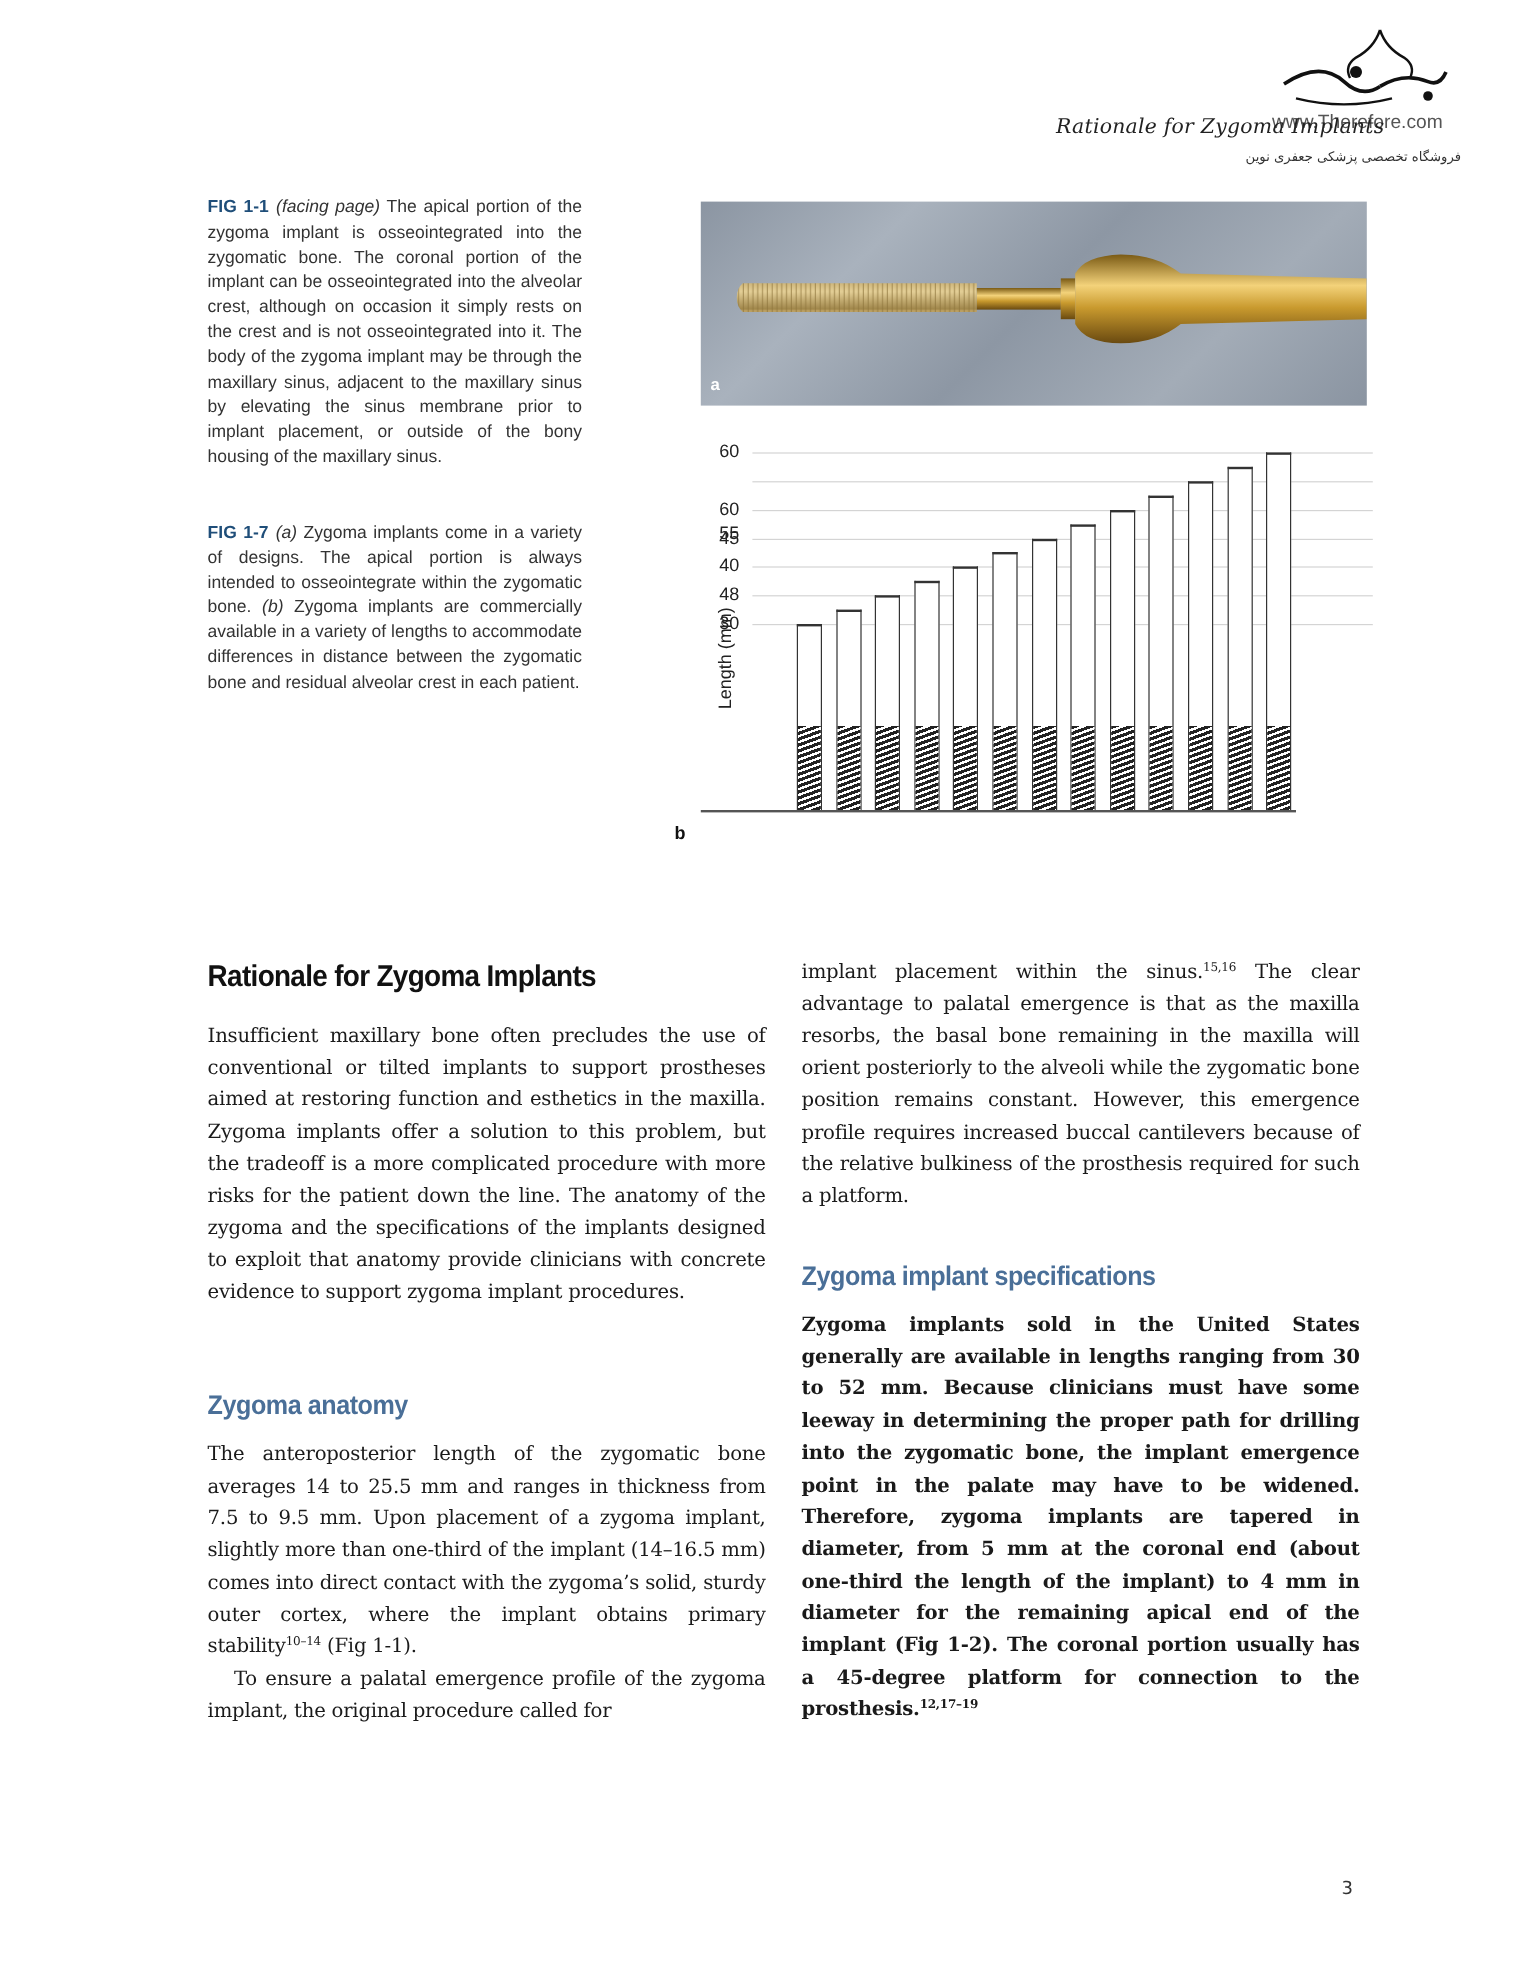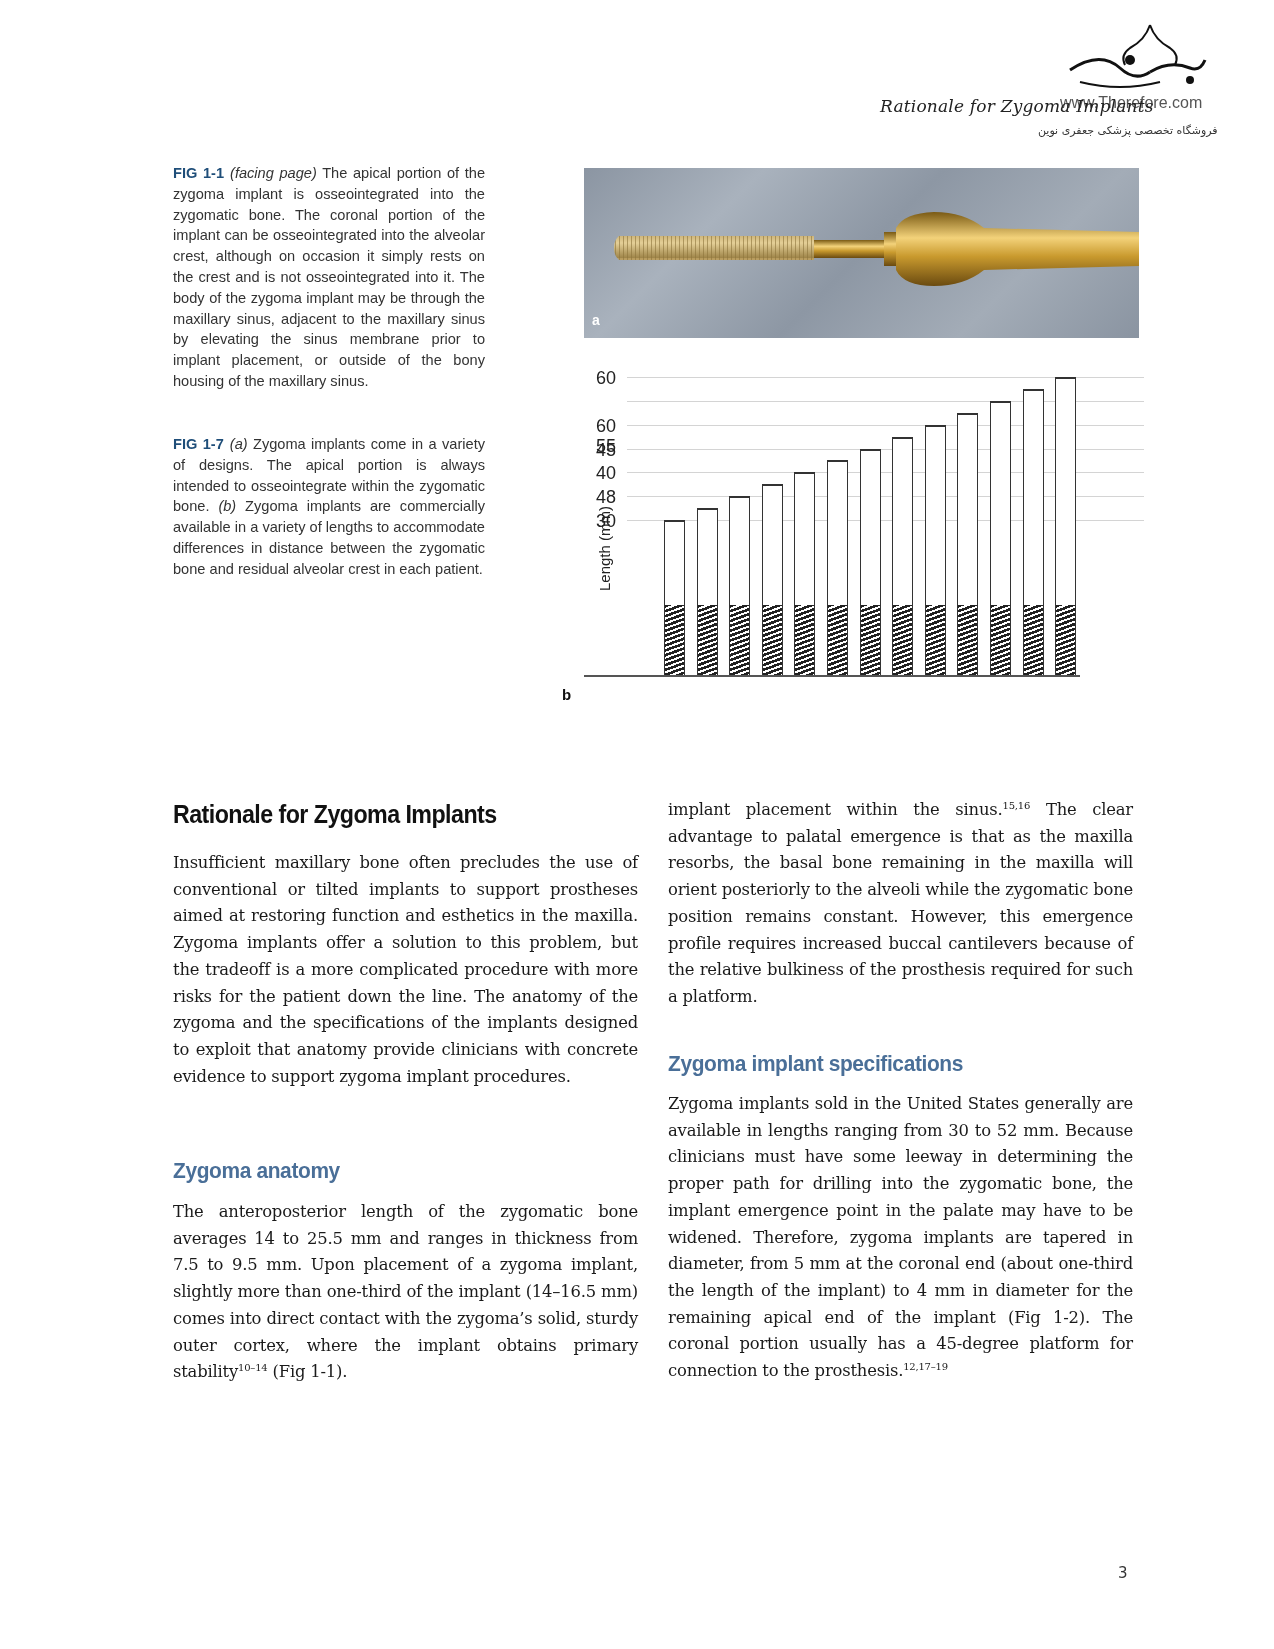--- a/index.html
+++ b/index.html
@@ -19,21 +19,21 @@
     .cap1 { top: 163px; }
     .cap2 { top: 434px; }
 
     
     .photo { left: 584px; top: 168px; width: 555px; height: 170px; overflow: hidden; background: linear-gradient(135deg,#8b95a2 0%,#a9b2bd 25%,#8d97a4 50%,#a3acb7 75%,#8a94a1 100%); }
     .photo-label { left: 8px; bottom: 10px; color: #fff; font-family: "Liberation Sans", sans-serif; font-weight: bold; font-size: 14px; }
 
     
     .chart { left: 584px; top: 370px; width: 560px; height: 350px; }
     .ylabel { font-family: "Liberation Sans", sans-serif; font-size: 15px; color: #222; position: absolute; left: -22px; top: 170px; transform: rotate(-90deg); transform-origin: center; white-space: nowrap; }
-    .tick { position: absolute; font-family: "Liberation Sans", sans-serif; font-size: 18px; color: #222; width: 30px; text-align: right; }
+    .tick { position: absolute; font-family: "Liberation Sans", sans-serif; font-size: 15px; color: #222; width: 30px; text-align: right; }
     .grid { position: absolute; height: 1px; background: #d4d4d4; }
     .bar { position: absolute; border: 1.5px solid #333; border-top-width: 2.5px; border-bottom: none; background: #fff; box-sizing: border-box; }
     .thread { position: absolute; left: 0; right: 0; bottom: 0; height: 70px;
       background: repeating-linear-gradient(160deg,#222 0px,#222 2.6px,#fff 2.6px,#fff 4.6px); }
     .baseline { position: absolute; height: 2px; background: #555; }
     .chart-sub { font-family: "Liberation Sans", sans-serif; font-weight: bold; font-size: 15px; color: #111; }
 
     
     .h1 { left: 173px; top: 800px; font-family: "Liberation Sans", sans-serif; font-weight: bold; font-size: 25px; color: #111; letter-spacing: -0.6px; transform: scaleX(0.93); transform-origin: left; }
     .h2 { font-family: "Liberation Sans", sans-serif; font-weight: bold; font-size: 22.5px; color: #4a6f98; letter-spacing: -0.4px; transform: scaleX(0.93); transform-origin: left; }
@@ -160,25 +160,26 @@
 <div class="abs h1">Rationale for Zygoma Implants</div>
 
 <div class="abs body col1" style="top:850px;">
   <p>Insufficient maxillary bone often precludes the use of conventional or tilted implants to support prostheses aimed at restoring function and esthetics in the maxilla. Zygoma implants offer a solution to this problem, but the tradeoff is a more complicated procedure with more risks for the patient down the line. The anatomy of the zygoma and the specifications of the implants designed to exploit that anatomy provide clinicians with concrete evidence to support zygoma implant procedures.</p>
 </div>
 
 <div class="abs h2" style="left:173px; top:1158px;">Zygoma anatomy</div>
 
 <div class="abs body col1" style="top:1199px;">
   <p><span>The anteroposterior length of the zygomatic bone averages 14 to 25.5 mm and ranges in thickness from 7.5 to 9.5 mm. Upon placement of a zygoma implant, slightly more than one-third of the implant (14–16.5 mm) comes into direct contact with the zygoma’s solid, sturdy outer cortex, where the implant obtains primary stability</span><sup>10–14</sup><span> (Fig 1-1).</span></p>
+  <p class="indent" style="height:54px; overflow:hidden;"><span>To ensure a palatal emergence profile of the zygoma implant, the original procedure called for</span></p>
 </div>
 
 <div class="abs body col2" style="top:797px;">
   <p><span id="p2-cont">implant placement within the sinus.</span><sup>15,16</sup><span> The clear advantage to palatal emergence is that as the maxilla resorbs, the basal bone remaining in the maxilla will orient posteriorly to the alveoli while the zygomatic bone position remains constant. However, this emergence profile requires increased buccal cantilevers because of the relative bulkiness of the prosthesis required for such a platform.</span></p>
 </div>
 
 <div class="abs h2" style="left:668px; top:1051px;">Zygoma implant specifications</div>
 
-<div class="abs body col2" style="top:1091px;">
+<div class="abs body col2" style="top:1091px;font-weight:bold;">
   <p><span>Zygoma implants sold in the United States generally are available in lengths ranging from 30 to 52 mm. Because clinicians must have some leeway in determining the proper path for drilling into the zygomatic bone, the implant emergence point in the palate may have to be widened. Therefore, zygoma implants are tapered in diameter, from 5 mm at the coronal end (about one-third the length of the implant) to 4 mm in diameter for the remaining apical end of the implant (Fig 1-2). The coronal portion usually has a 45-degree platform for connection to the prosthesis.</span><sup>12,17–19</sup></p>
 </div>
 
 <div class="abs pageno">3</div>
 
 </body></html>

